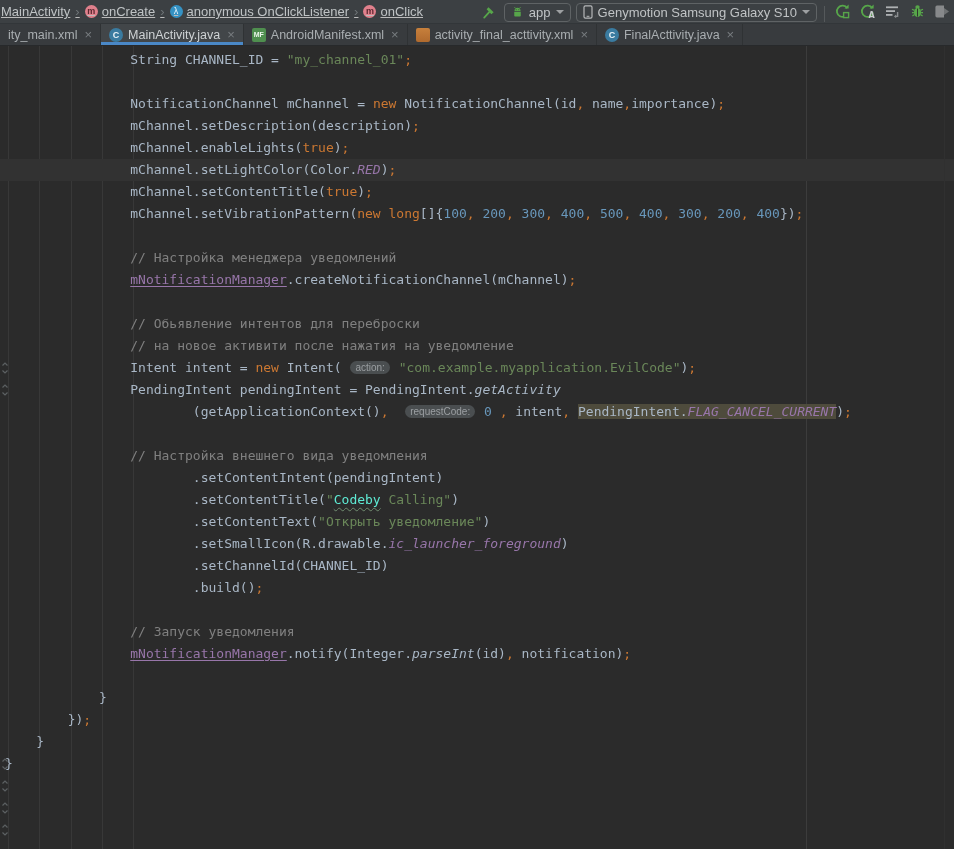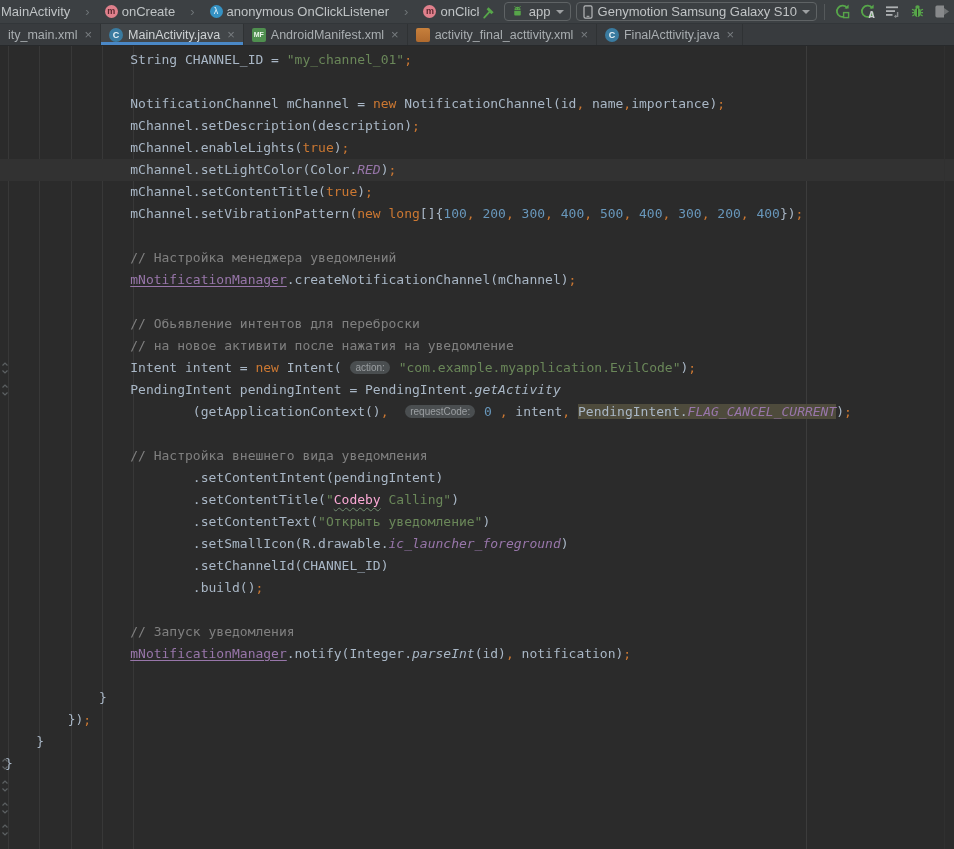--- a/index.html
+++ b/index.html
@@ -14,32 +14,32 @@
   
   .topbar {
     height: 24px;
     background: #3c4043;
     display: flex;
     align-items: center;
     padding: 0 2px 0 1px;
     border-bottom: 1px solid #323639;
     white-space: nowrap;
   }
-  .breadcrumb { display: flex; align-items: center; gap: 13px; overflow: hidden; }
+  .breadcrumb { display: flex; align-items: center; gap: 3px; overflow: hidden; text-decoration: underline; }
   .bc-item { display: inline-flex; align-items: center; gap: 4px; color: #bfc3c5; cursor: pointer; }
   .bc-sep { color: #6e7477; font-size: 13px; padding: 0 2px; }
   .bc-ico {
     width: 13px; height: 13px; border-radius: 50%;
     display: inline-flex; align-items: center; justify-content: center;
     font-size: 9px; line-height: 13px; color: #fff; flex: none;
   }
   .bc-ico.method { background: #e0808c; color: #5b2730; font-weight: bold; }
   .bc-ico.anon   { background: #3592c4; color: #eaf4fa; }
 
-  .top-right { margin-left: auto; display: flex; align-items: center; gap: 5px; }
+  .top-right { margin-left: auto; display: flex; align-items: flex-end; gap: 5px; }
   .combo {
     height: 19px; border: 1px solid #5f6365; border-radius: 4px;
     display: inline-flex; align-items: center; gap: 5px;
     padding: 0 6px; color: #c0c3c5; cursor: pointer; background: #3c4043;
   }
   .combo .caret { width: 0; height: 0; border-left: 4px solid transparent;
     border-right: 4px solid transparent; border-top: 4px solid #9da0a2; }
   .tbtn { width: 20px; height: 20px; display: inline-flex; align-items: center;
     justify-content: center; cursor: pointer; flex: none; }
   .tsep { width: 1px; height: 16px; background: #55595b; margin: 0 2px; }
@@ -80,21 +80,21 @@
   .cl { height: 22px; line-height: 22px; white-space: pre; padding-left: 5px; }
   .cl.cur { background: #323232; }
   .seg.d  { color: #a9b7c6; }
   .seg.k  { color: #cc7832; }
   .seg.s  { color: #6a8759; }
   .seg.c  { color: #808080; }
   .seg.n  { color: #6897bb; }
   .seg.f  { color: #9876aa; text-decoration: underline; text-underline-offset: 2px; }
   .seg.sf { color: #9876aa; font-style: italic; }
   .seg.sm { color: #a9b7c6; font-style: italic; }
-  .seg.st { color: #f9a8d4; text-decoration: underline wavy #6f8a6f 1px; text-underline-offset: 3px; }
+  .seg.st { color: #5eead4; text-decoration: underline wavy #6f8a6f 1px; text-underline-offset: 3px; }
   .seg.hd  { background: #4e4b3c; color: #a9b7c6; }
   .seg.hsf { background: #4e4b3c; color: #9876aa; font-style: italic; }
   .seg.hint {
     font-family: "Liberation Sans", sans-serif; font-size: 10px;
     background: #4a4e50; color: #9b9fa2; border-radius: 8px;
     padding: 1px 5px; margin: 0 1px; position: relative; top: -1px;
   }
   .fold { position: absolute; left: 1px; width: 8px; cursor: pointer; }
 </style>
 </head>

